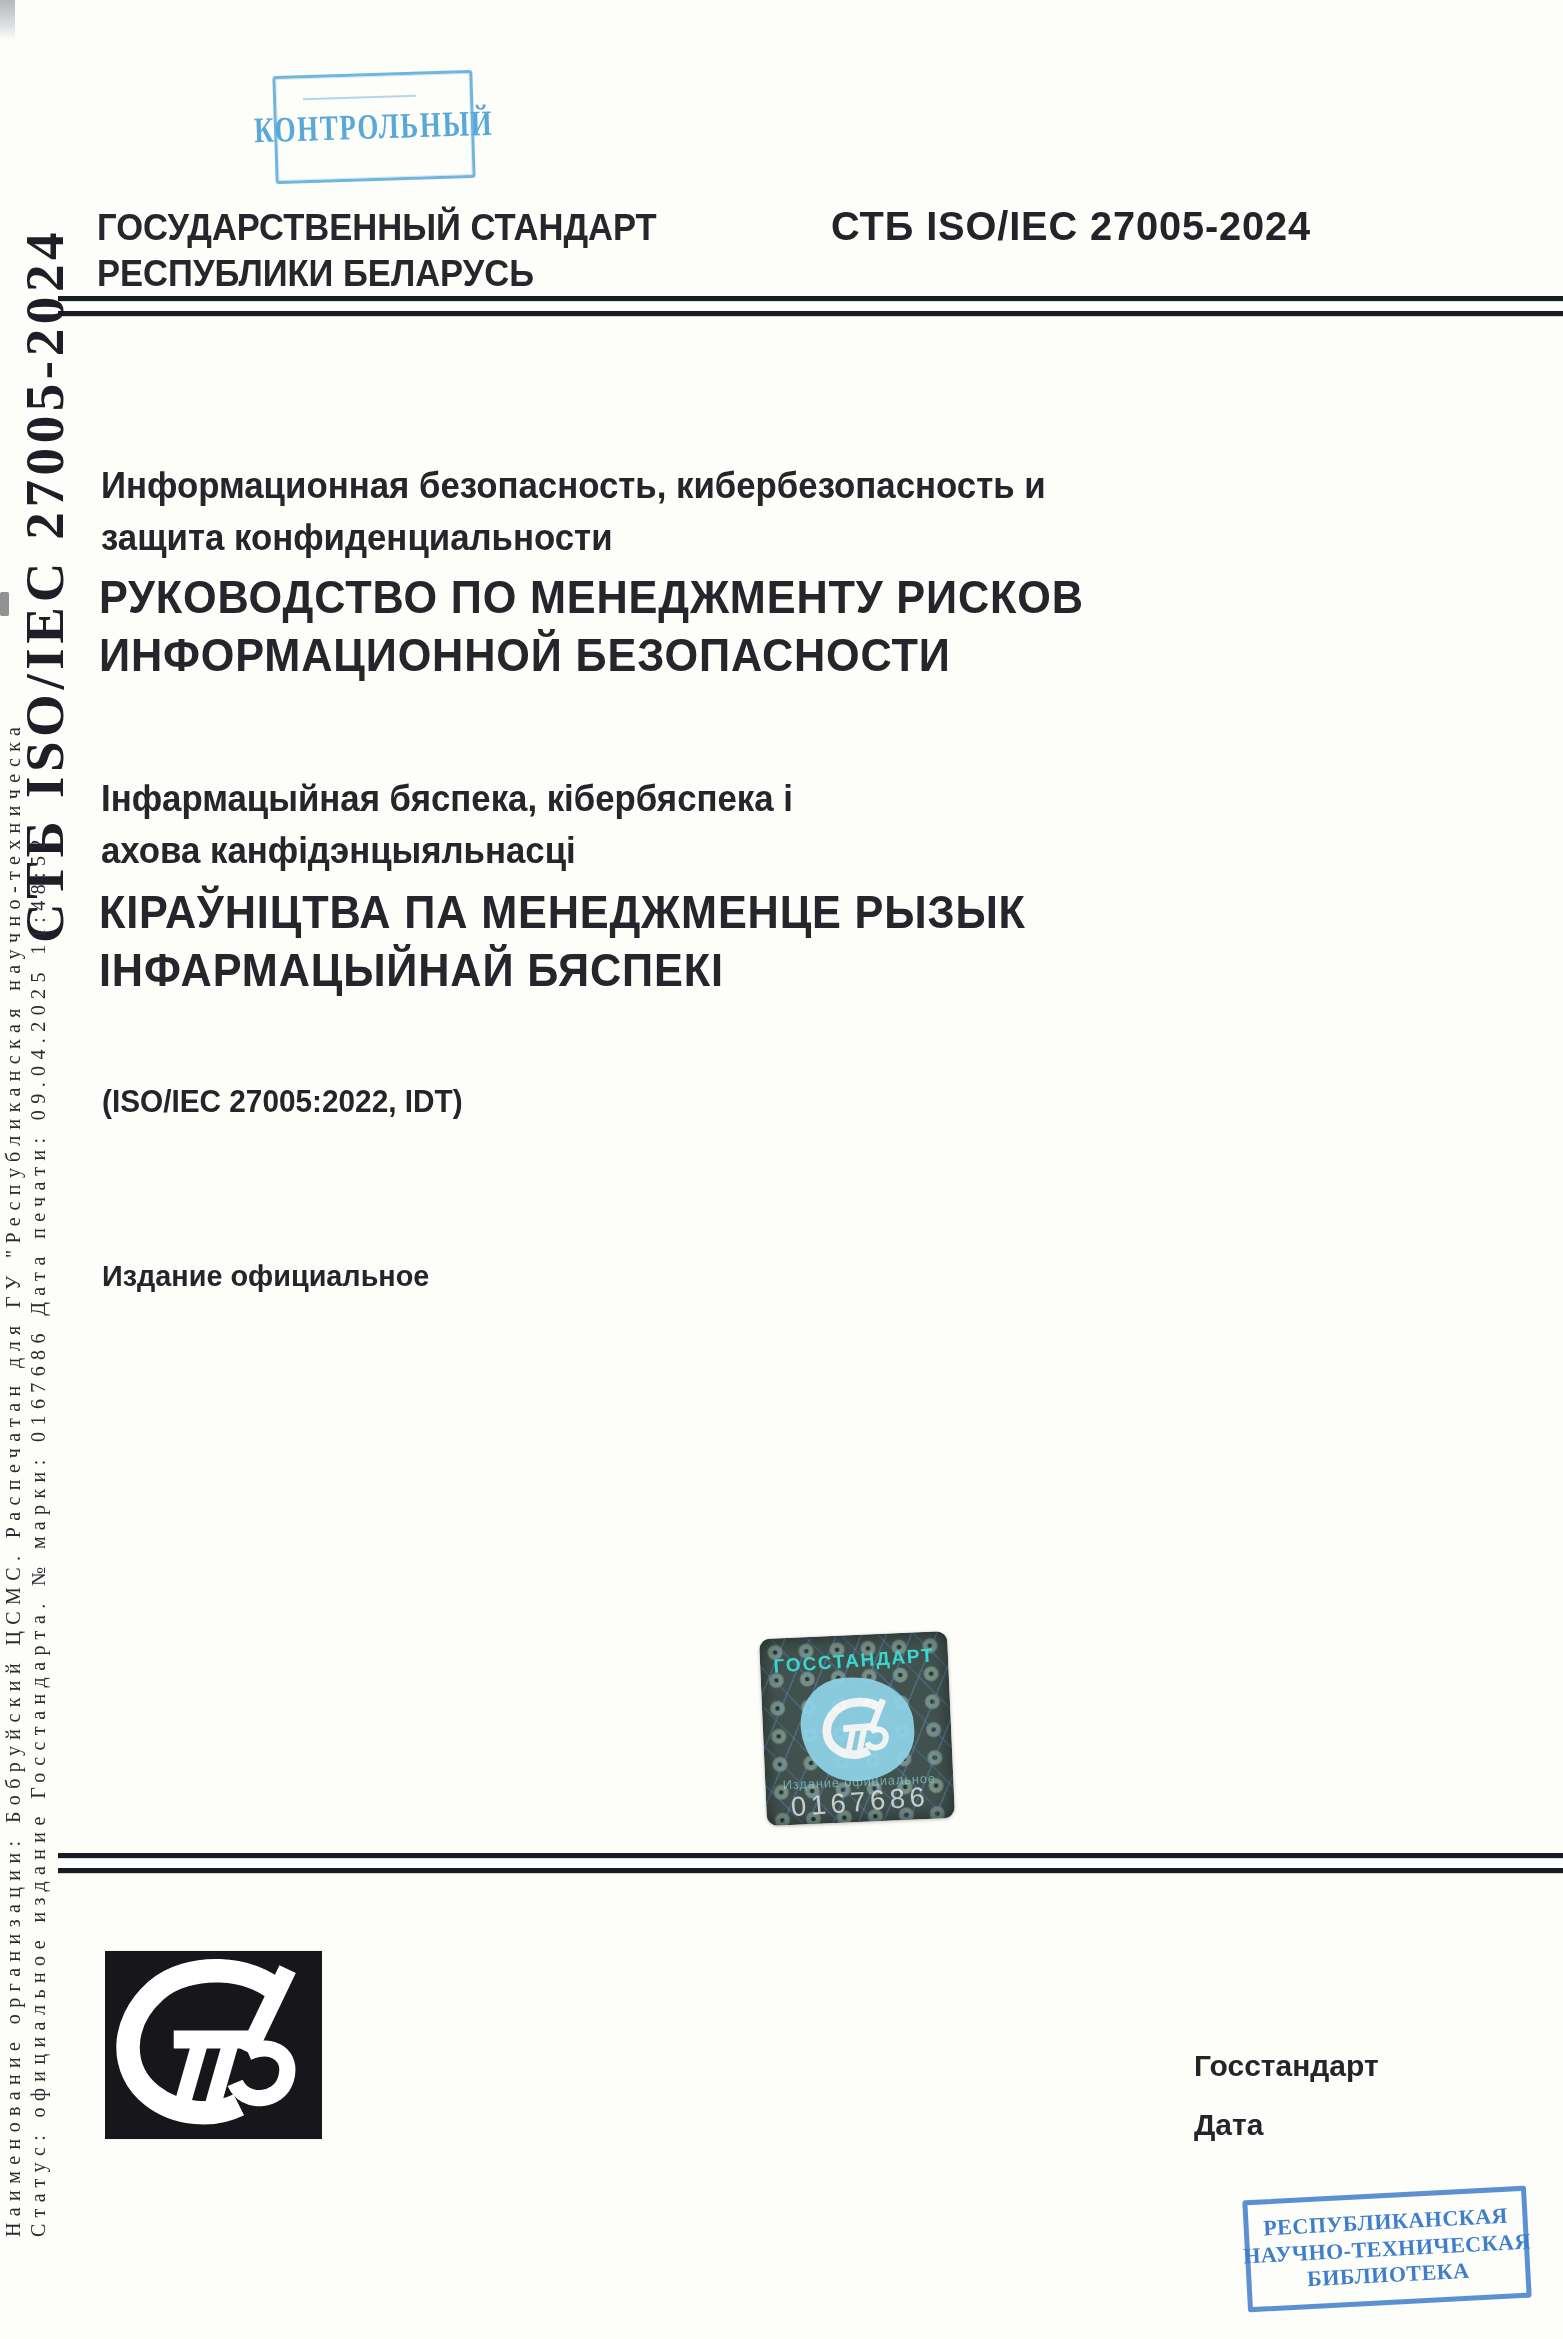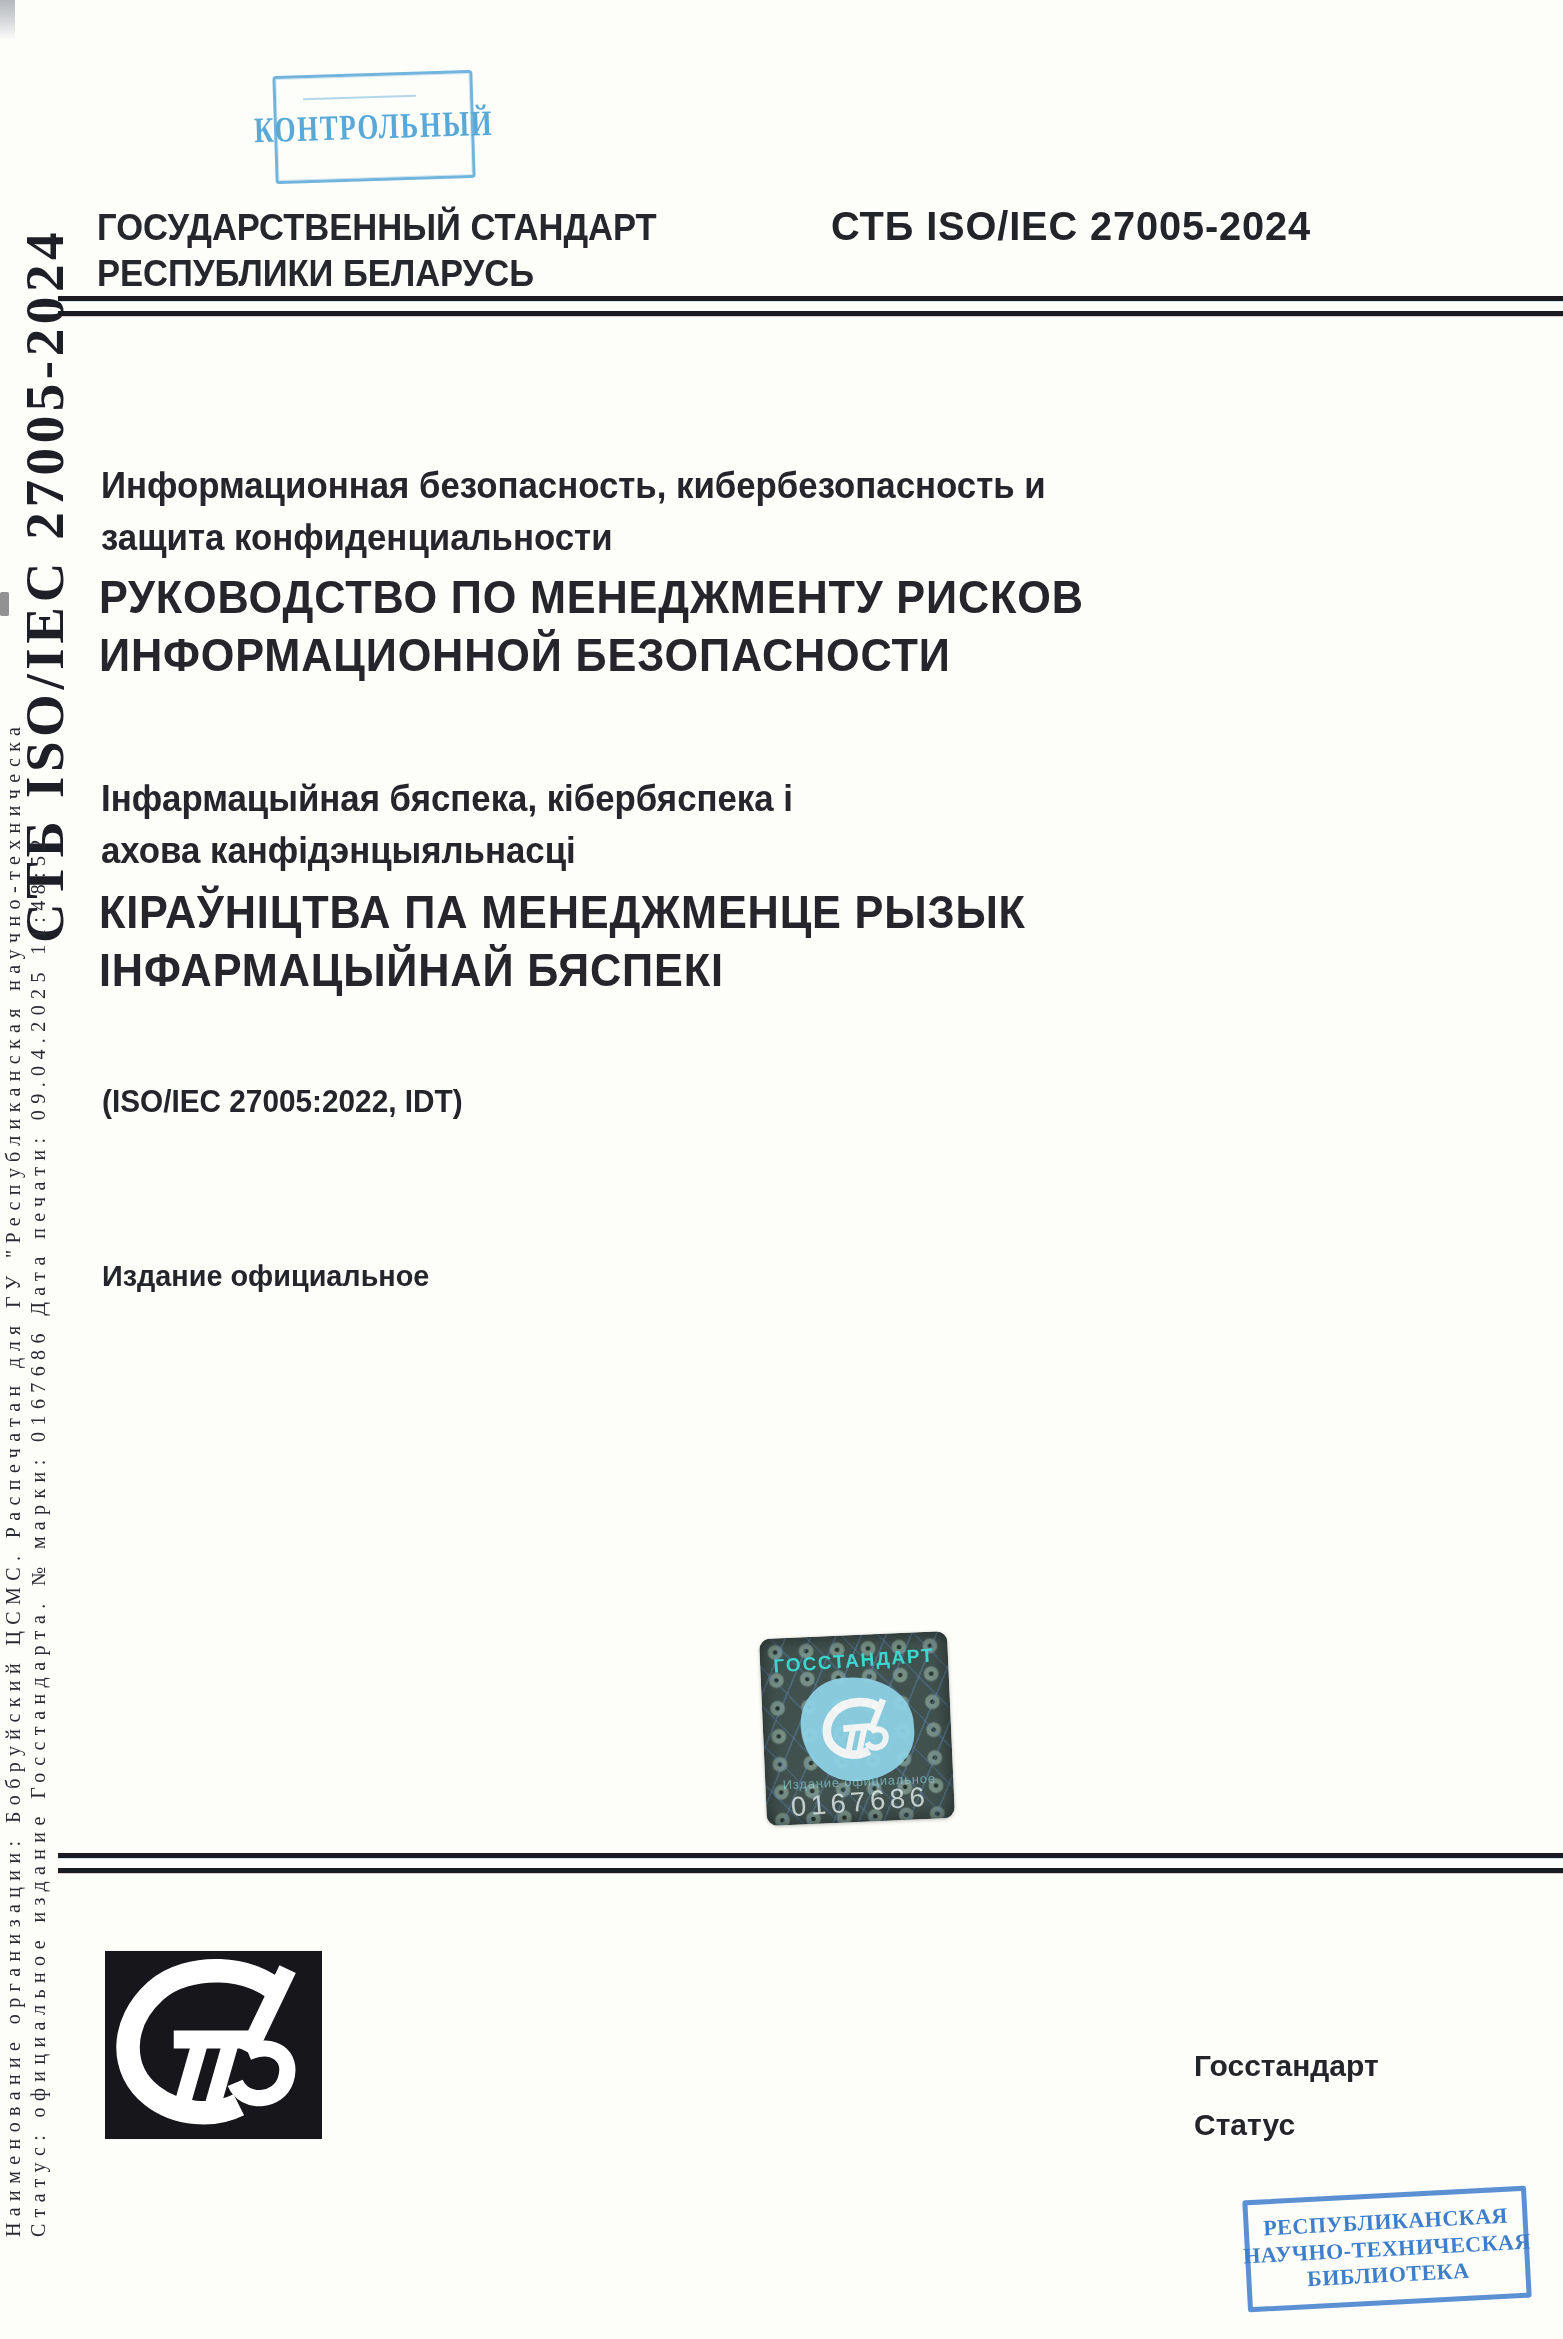--- a/index.html
+++ b/index.html
@@ -183,21 +183,21 @@
     <div class="r2"></div>
   </div>
 
   <div class="stb-logo">
     <svg viewBox="0 0 120 104" width="217" height="192">
       <rect x="0" y="0" width="120" height="104" fill="#17171b"></rect>
       <use href="#stb-mono"></use>
     </svg>
   </div>
   <div class="publisher">Госстандарт</div>
-  <div class="city">Статус</div>
+  <div class="city">Дата</div>
 
   <div class="lib-stamp">
     <div>РЕСПУБЛИКАНСКАЯ</div>
     <div>НАУЧНО-ТЕХНИЧЕСКАЯ</div>
     <div>БИБЛИОТЕКА</div>
   </div>
 
 </div>
 
 

